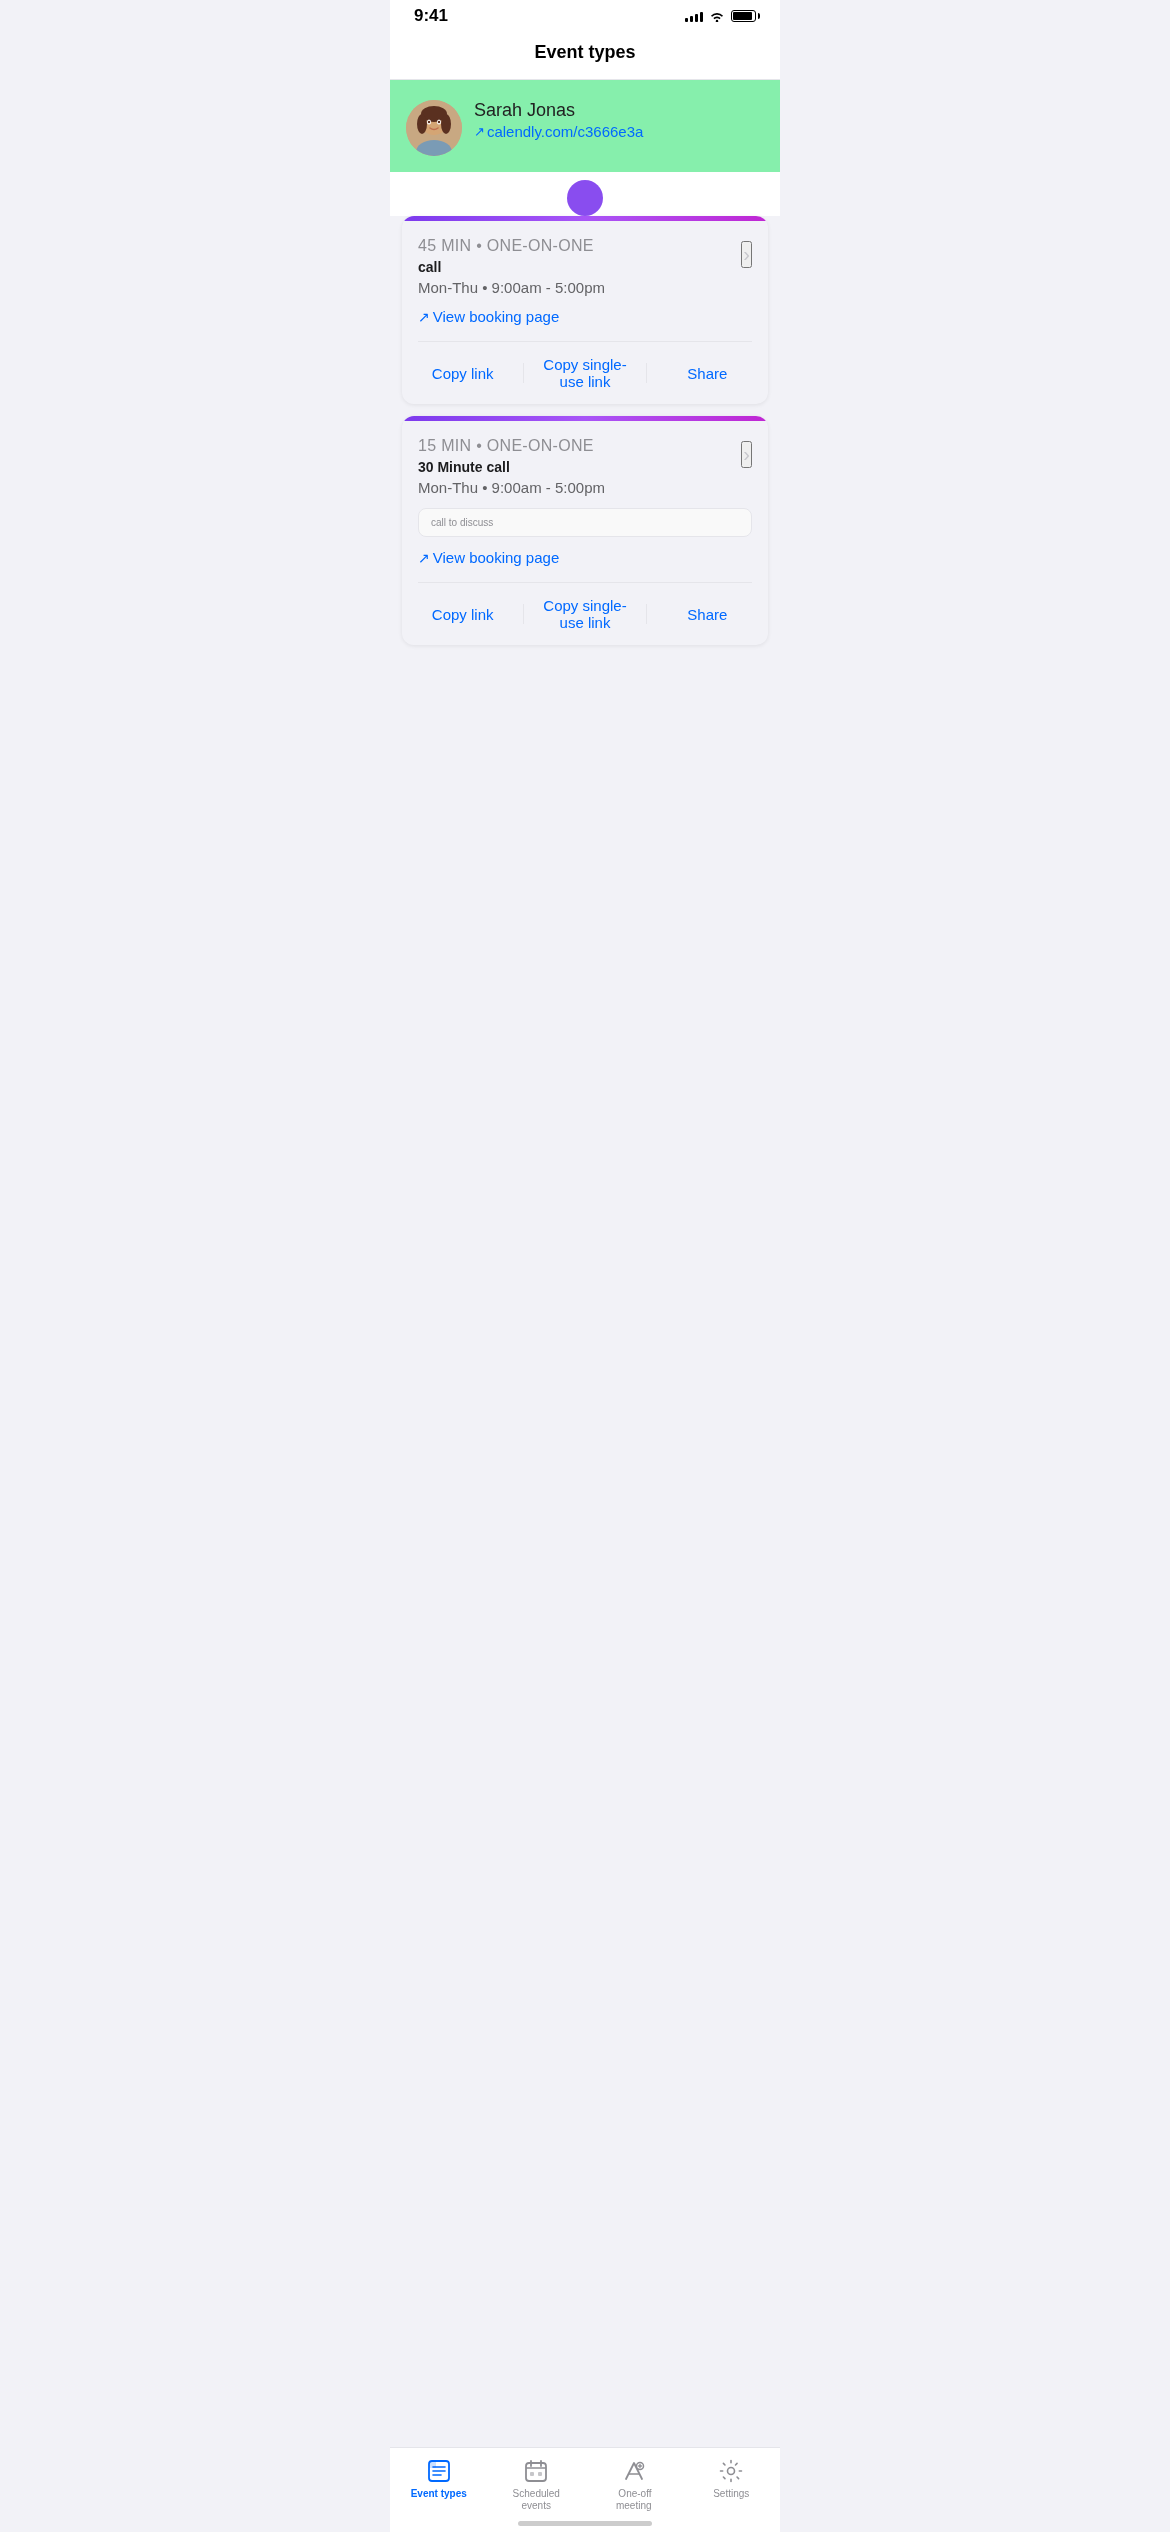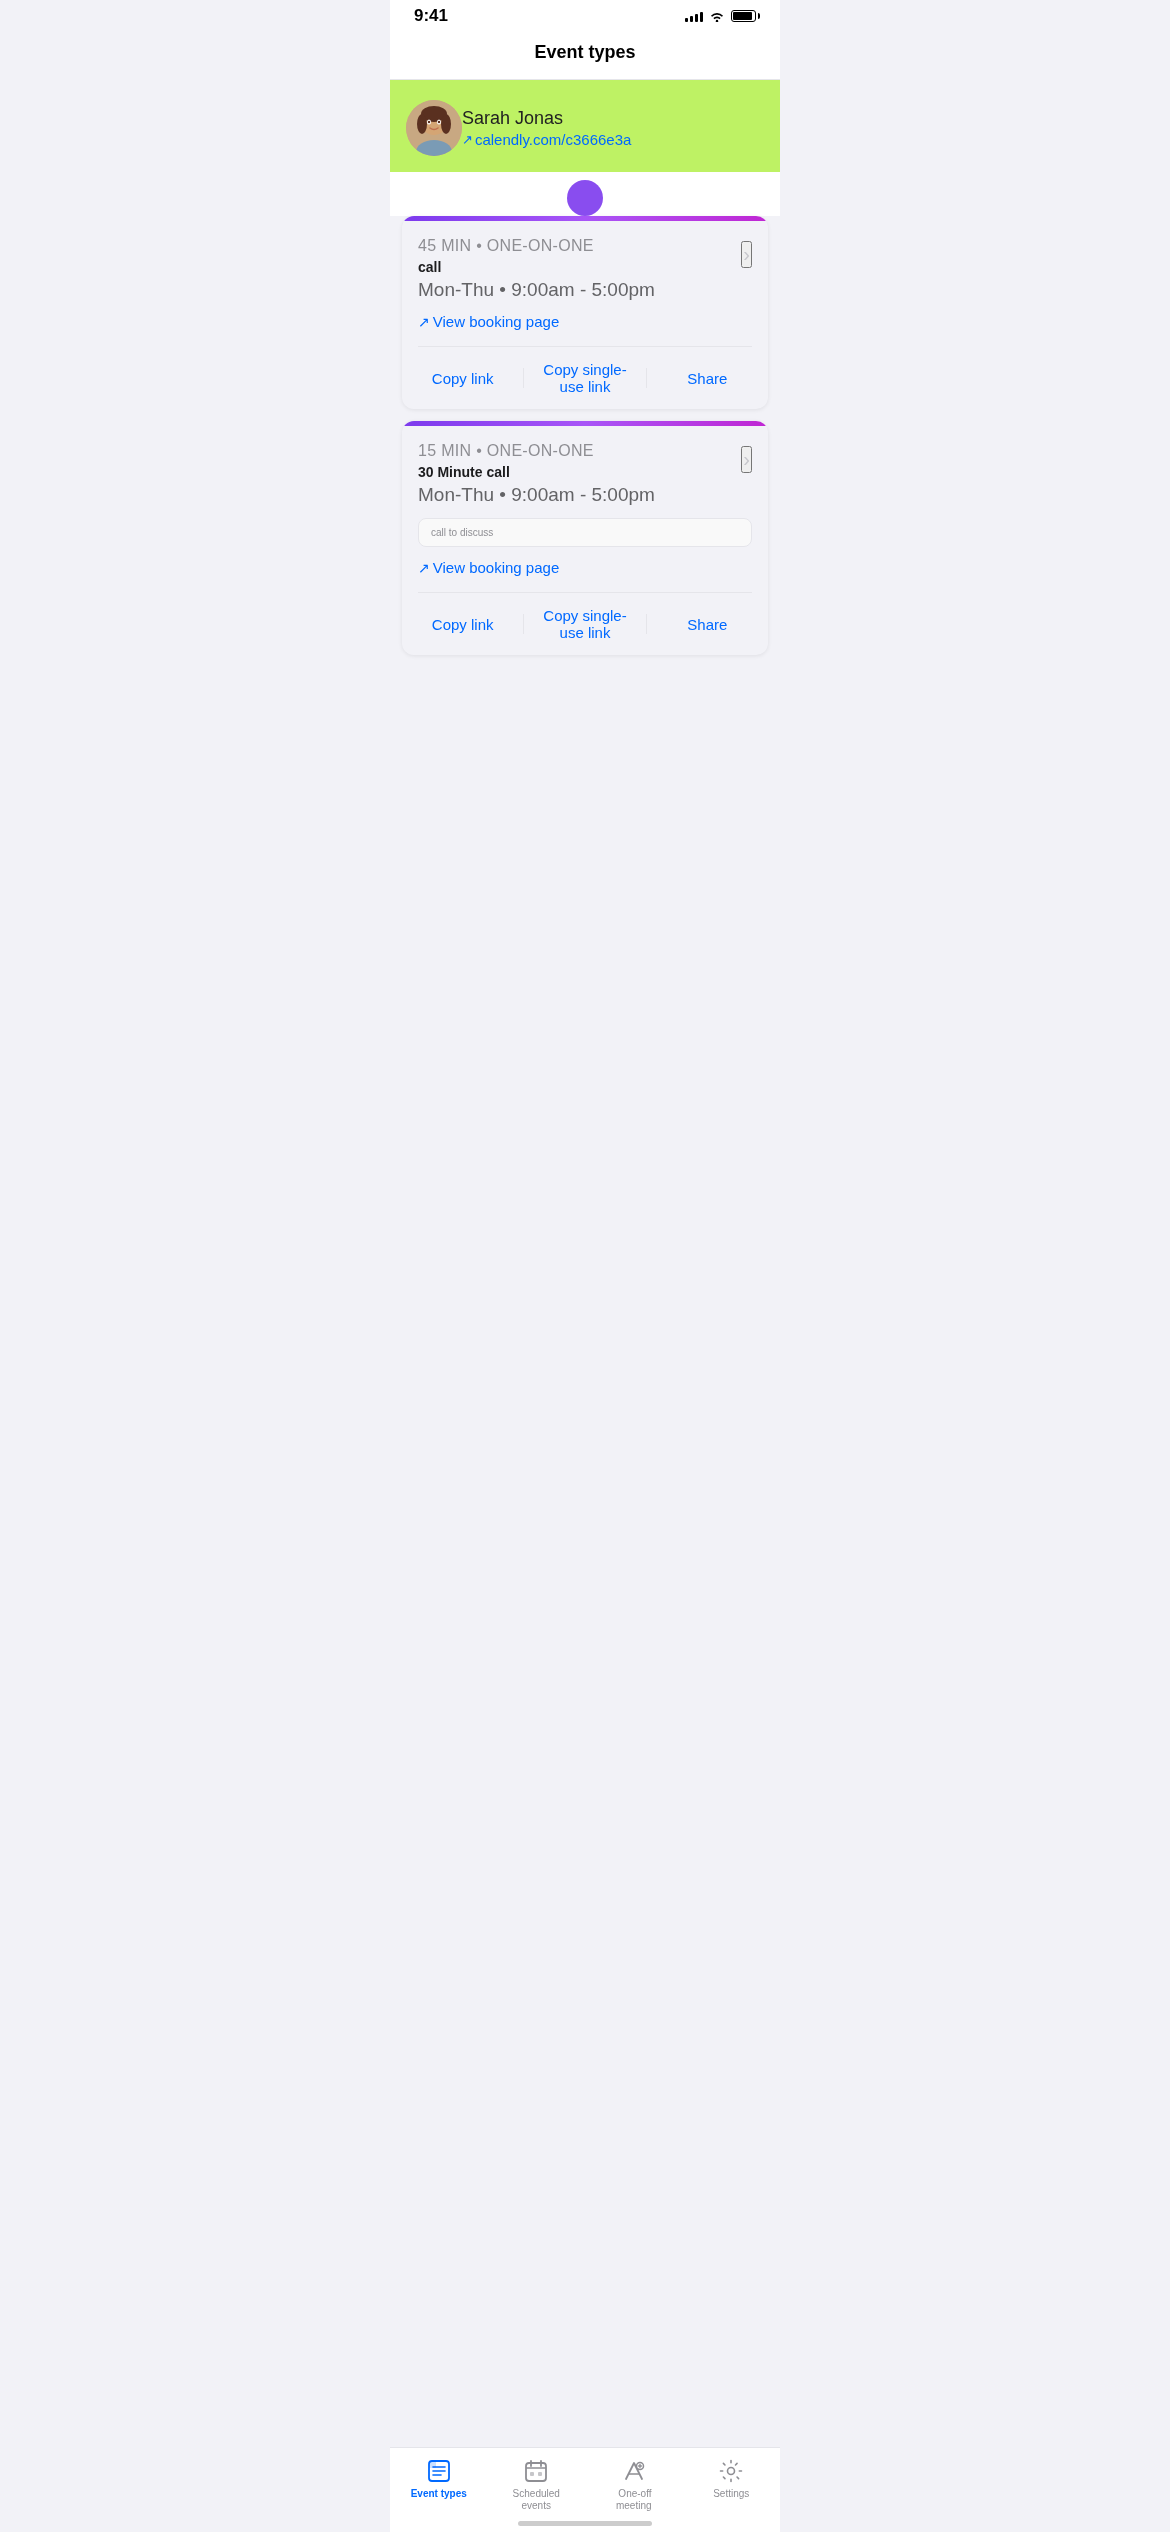--- a/index.html
+++ b/index.html
@@ -139,21 +139,21 @@
     }
 
     .event-title {
       font-size: 14px;
       font-weight: 700;
       color: #1c1c1e;
       margin-bottom: 4px;
     }
 
     .event-schedule {
-      font-size: 19px;
+      font-size: 15px;
       color: #636366;
       margin-bottom: 12px;
     }
 
     .event-description {
       font-size: 10px;
       color: #8e8e93;
       background: #f9f9f9;
       border: 1px solid #e5e5ea;
       border-radius: 8px;
@@ -292,21 +292,21 @@
     </div>
   </div>
 </div>
 
 <div class="header">
   <span class="header-title">Event types</span>
 </div>
 
 <div class="main-content">
 
-  <div style="background:#bef264; padding: 20px 16px 16px; display:flex; align-items:center; gap:0;">
+  <div style="background:#86efac; padding: 20px 16px 16px; display:flex; align-items:flex-start; gap:12px;">
     <div class="avatar">
       
       <svg width="56" height="56" viewBox="0 0 56 56" xmlns="http://www.w3.org/2000/svg">
         <circle cx="28" cy="28" r="28" fill="#c8a882"></circle>
 
         <ellipse cx="28" cy="52" rx="18" ry="12" fill="#7a9bb5"></ellipse>
 
         <circle cx="28" cy="22" r="13" fill="#d4a574"></circle>
 
         <ellipse cx="28" cy="14" rx="13" ry="8" fill="#5a3020"></ellipse>

